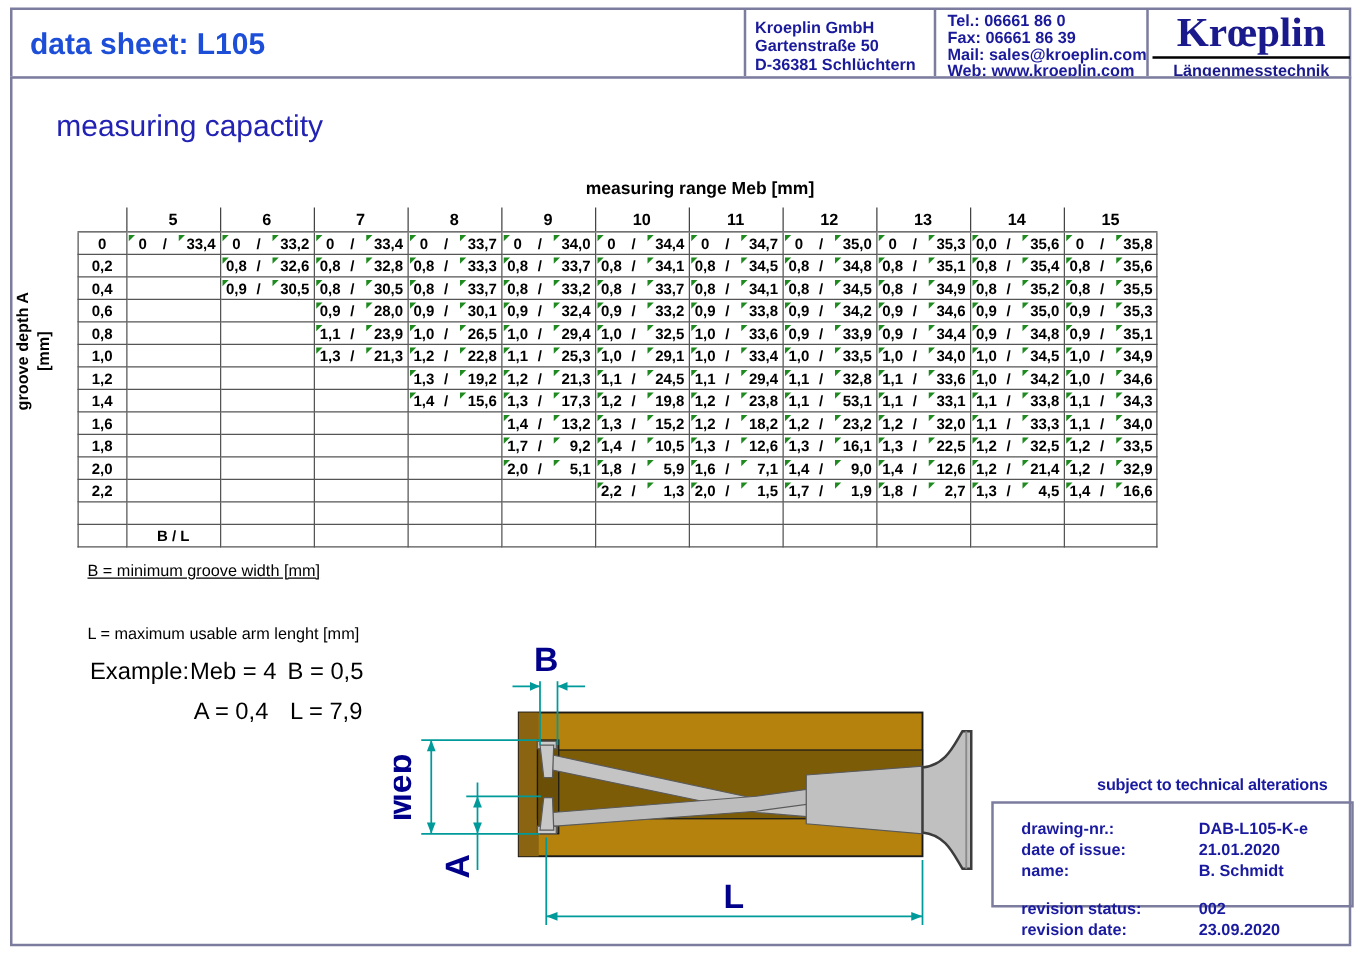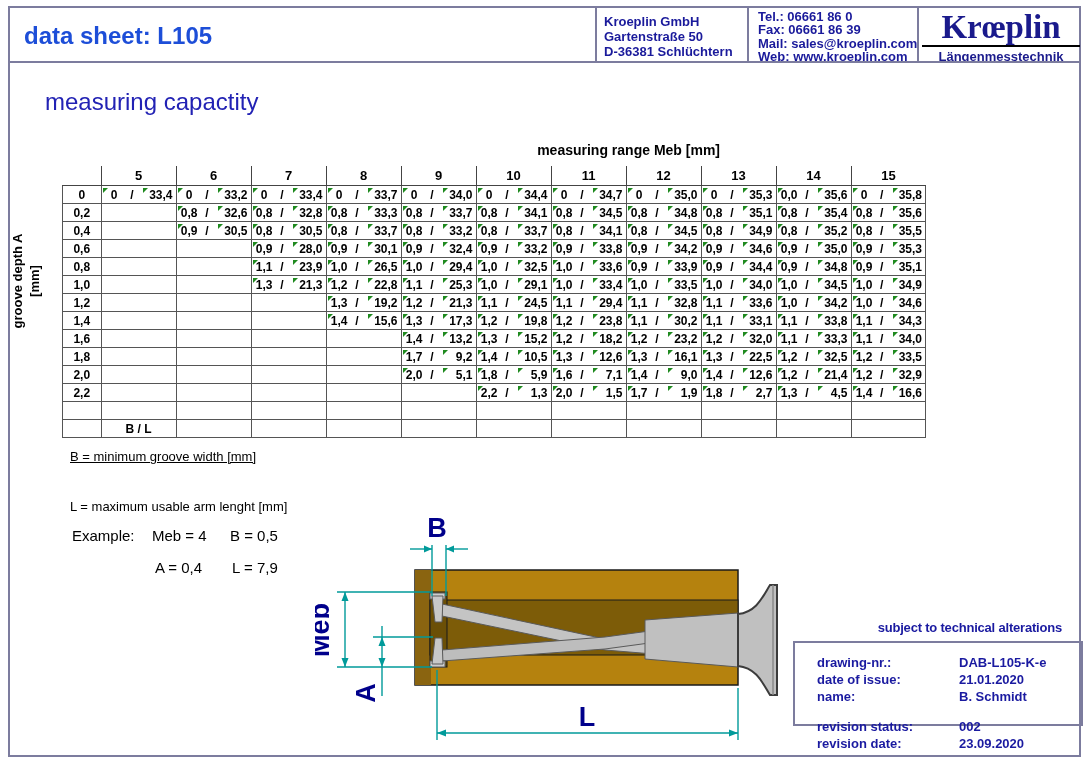--- a/index.html
+++ b/index.html
@@ -13,41 +13,41 @@
   
   .hdr-title{left:14px;top:14px;font-size:24px;font-weight:bold;color:#1d4ed8;}
   .hdr-block{font-size:13px;font-weight:bold;color:#1a1a9b;line-height:15px;}
   .hdr-address{left:594px;top:6px;}
   .hdr-contact{left:748px;top:2px;line-height:13.4px;}
   .hdr-logo{left:912px;top:2px;width:158px;text-align:center;}
   .logo-word{font-family:"Liberation Serif",serif;font-weight:bold;font-size:33px;color:#1a1a8c;line-height:34px;}
   .logo-sub{font-size:13px;font-weight:bold;color:#1a1a8c;border-top:2px solid #000000;padding-top:2px;margin-top:1px;}
   
   .section-title{left:45px;top:88px;font-size:24px;color:#2222b4;}
-  .table-title{left:400px;top:142px;width:320px;text-align:right;font-size:14px;font-weight:bold;}
+  .table-title{left:400px;top:142px;width:320px;text-align:center;font-size:14px;font-weight:bold;}
   .axis-label{left:-53px;top:263px;width:160px;height:36px;transform:rotate(-90deg);
               text-align:center;font-size:13px;font-weight:bold;line-height:17px;}
   
   table.meas{position:absolute;left:62px;top:166px;border-collapse:collapse;table-layout:fixed;}
   table.meas th{width:74px;height:19px;font-size:13px;font-weight:bold;
                 border-left:1px solid #444;border-bottom:1px solid #444;padding:0;}
   table.meas th.corner{width:38px;border-left:none;}
   table.meas td{height:17px;border:1px solid #555;padding:0;font-size:12px;font-weight:bold;}
   td.rowlabel{text-align:center;}
   .cell{position:relative;width:100%;height:16px;line-height:16px;}
   .cell .bv{position:absolute;left:0;width:34%;text-align:center;}
   .cell .sl{position:absolute;left:36%;width:10%;text-align:center;}
   .cell .lv{position:absolute;left:46%;right:3px;text-align:right;}
   .tri{position:absolute;width:0;height:0;border-top:5px solid #1f8a1f;border-right:5px solid transparent;}
   .t1{left:1px;top:1px;} .t2{left:56%;top:1px;}
   .bl{display:block;text-align:center;font-weight:bold;}
   
   .note{font-size:13px;}
   .note-b{left:70px;top:449px;text-decoration:underline;} .note-l{left:70px;top:499px;}
-  .ex{font-size:15px;}
+  .ex{font-size:19px;}
   .ex-label{left:72px;top:527px;} .ex-meb{left:152px;top:527px;} .ex-b{left:230px;top:527px;}
   .ex-a{left:155px;top:559px;} .ex-l{left:232px;top:559px;}
   
   .alterations{right:27px;top:620px;font-size:13px;font-weight:bold;color:#1a1aa0;letter-spacing:-0.2px;}
   .info-box{left:793px;top:641px;width:290px;height:85px;border:2px solid #7c7c9e;box-sizing:border-box;
             padding:11px 0 0 22px;font-size:13px;font-weight:bold;color:#1a1aa0;line-height:17px;}
   .info-row .flabel{display:inline-block;width:142px;}
   .spacer{height:13px;}
 </style>
 </head>
@@ -769,21 +769,21 @@
             <span class="sl">/</span>
             <span class="lv">23,8</span>
           </div>
         </td>
         <td>
           <div class="cell">
             <i class="tri t1"></i>
             <i class="tri t2"></i>
             <span class="bv">1,1</span>
             <span class="sl">/</span>
-            <span class="lv">30,2</span>
+            <span class="lv">53,1</span>
           </div>
         </td>
         <td>
           <div class="cell">
             <i class="tri t1"></i>
             <i class="tri t2"></i>
             <span class="bv">1,1</span>
             <span class="sl">/</span>
             <span class="lv">33,1</span>
           </div>

